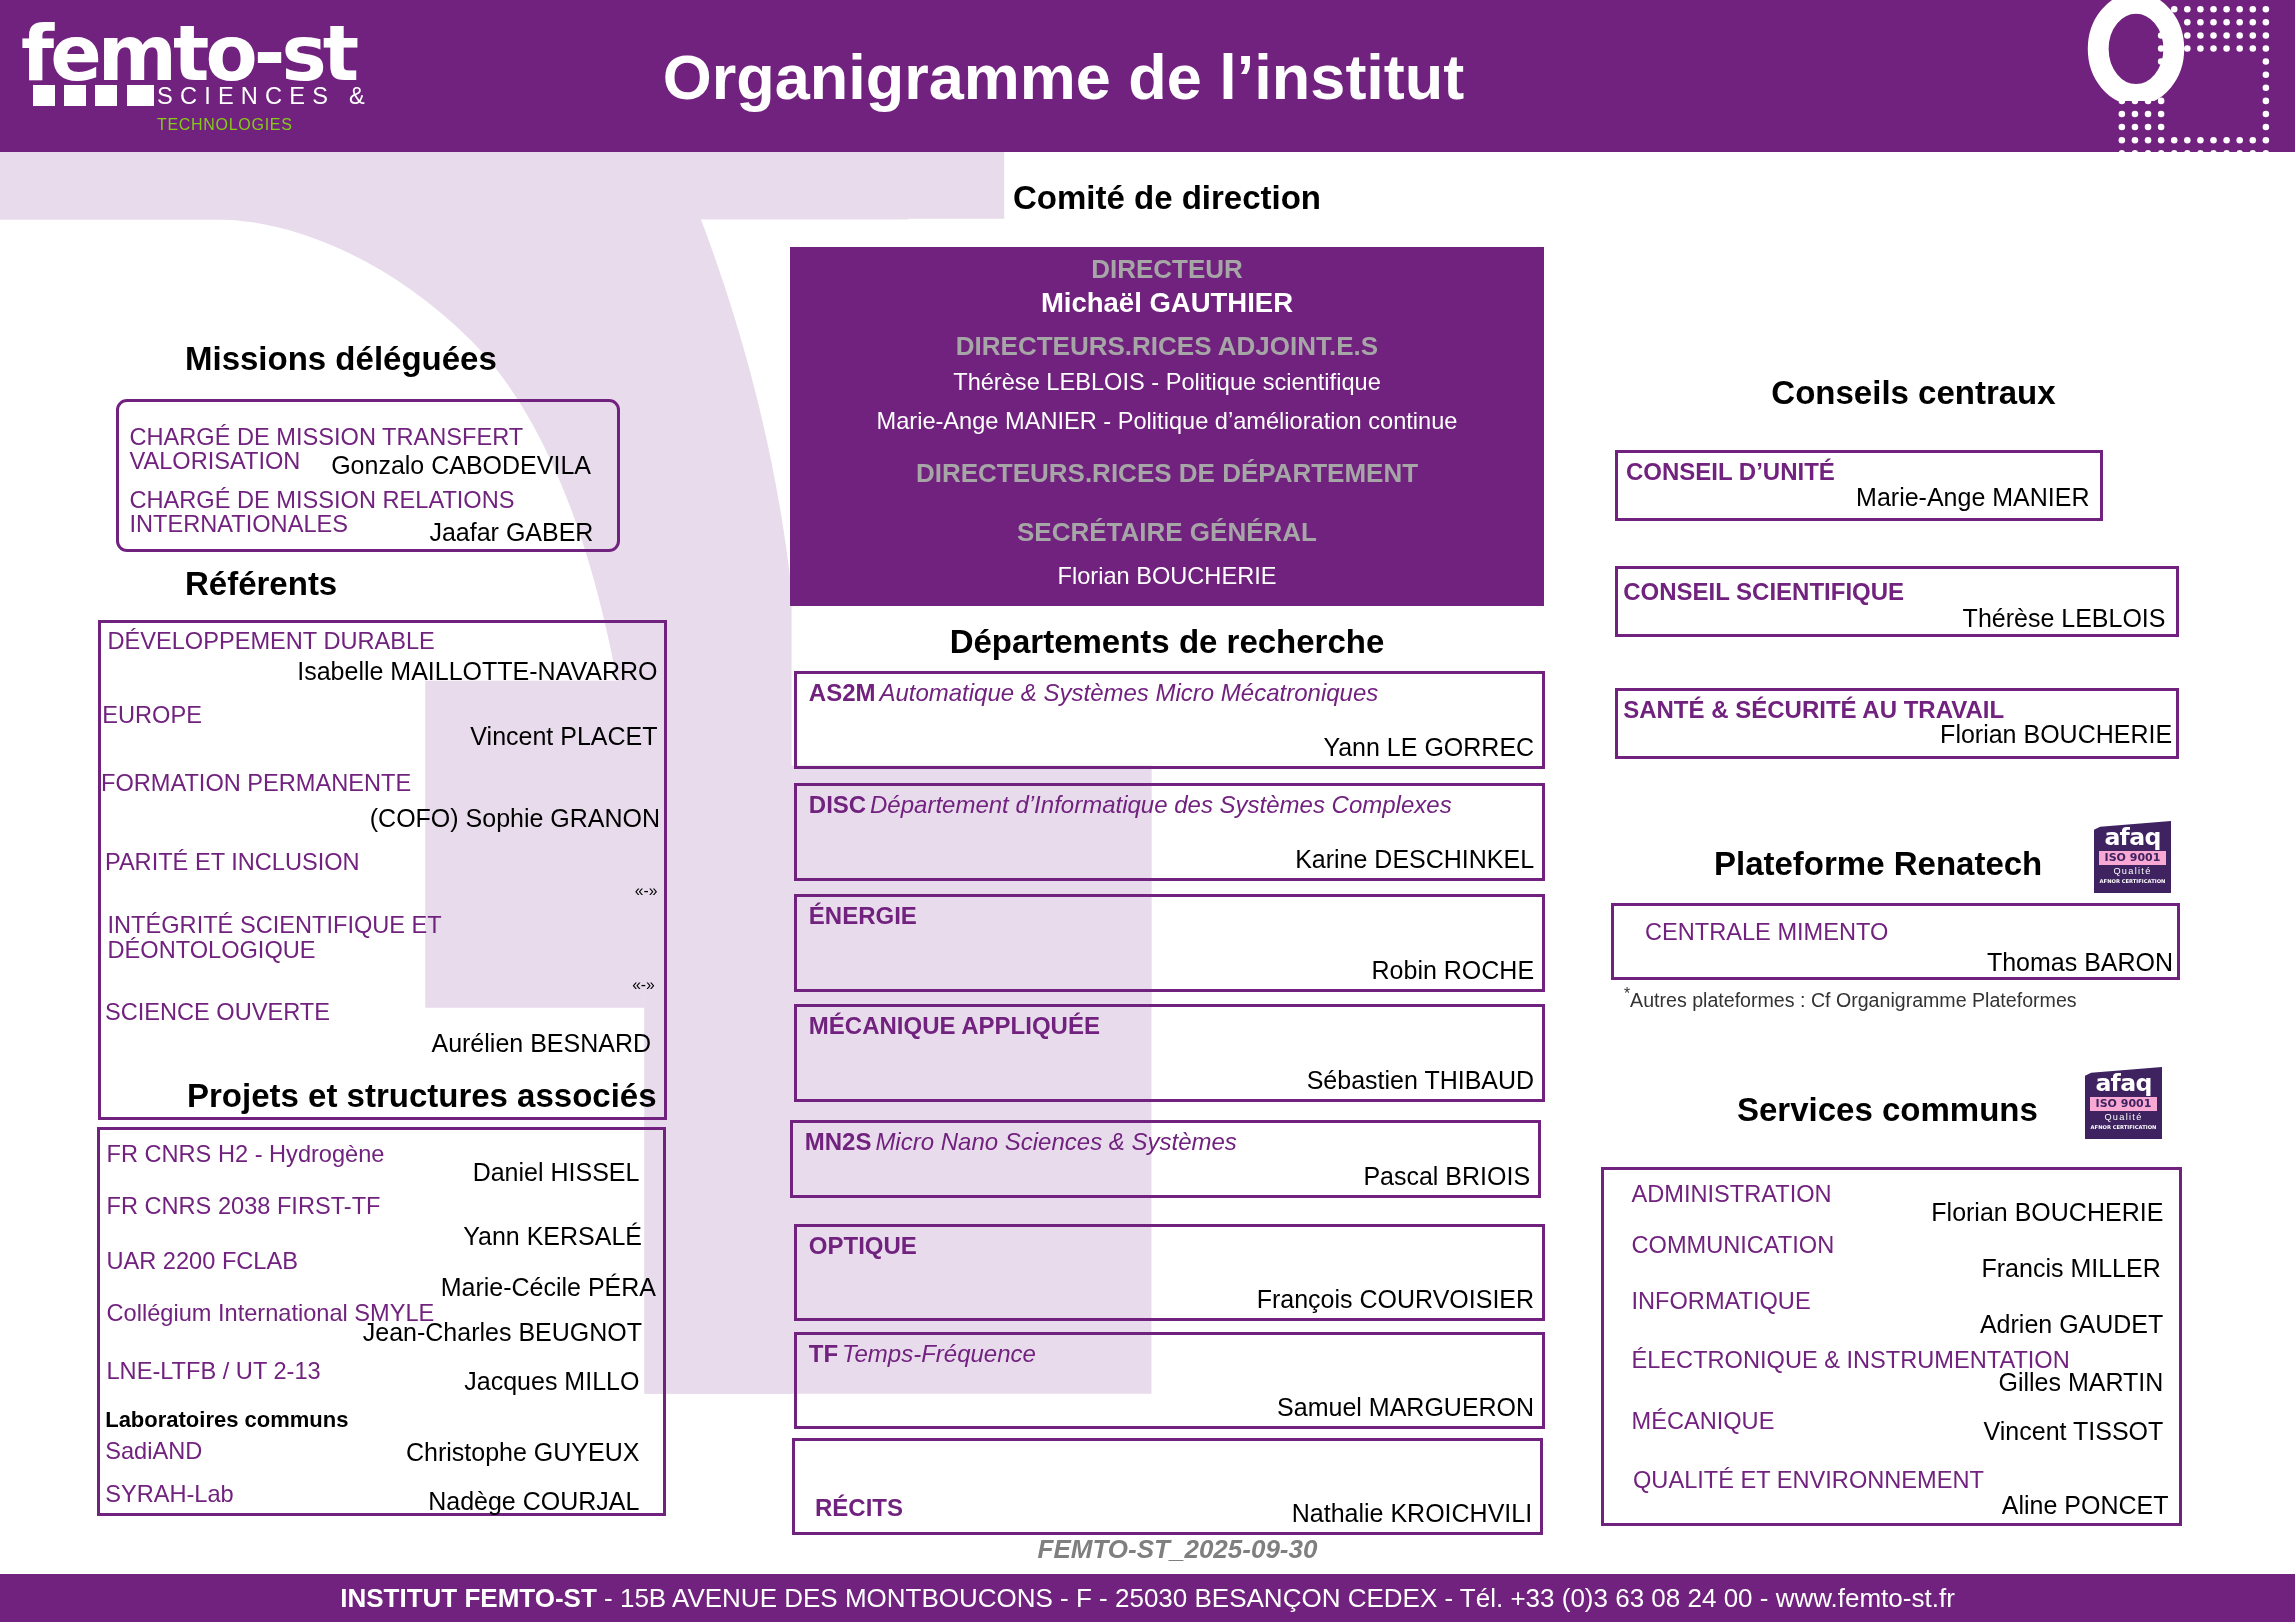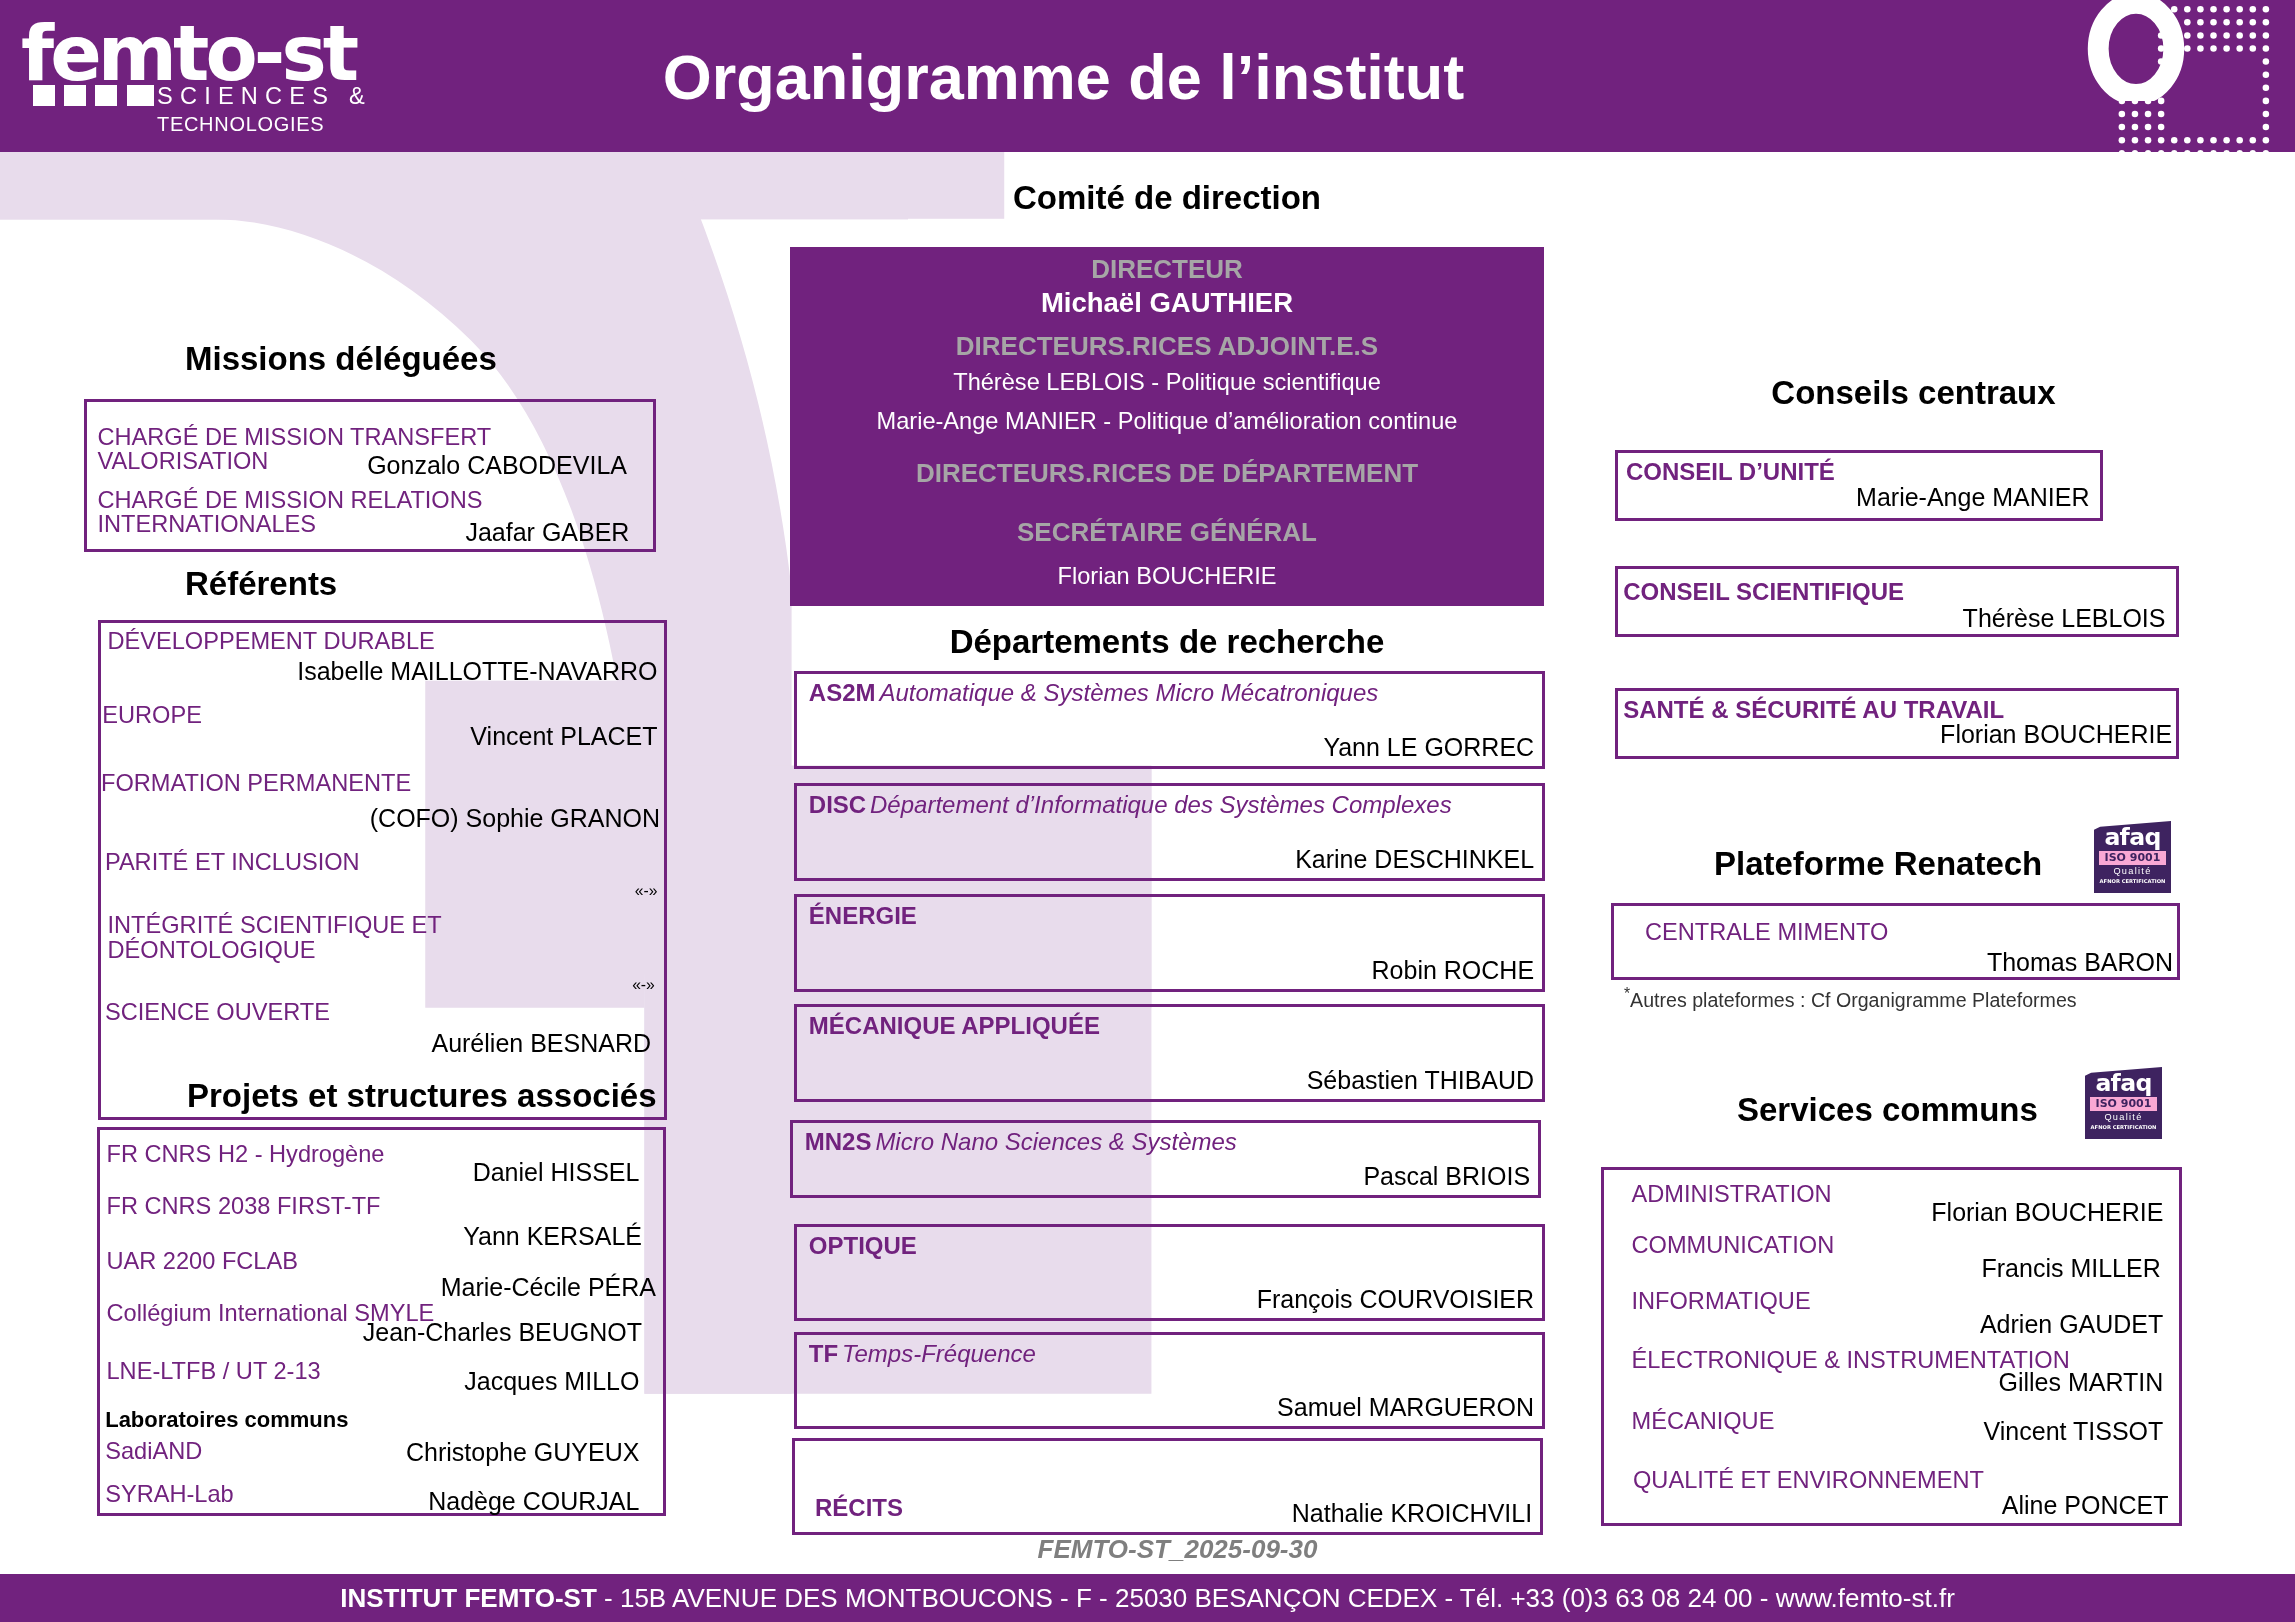--- a/index.html
+++ b/index.html
@@ -14,21 +14,21 @@
   .layer { position: absolute; z-index: 2; }
 
   
   .header { left: 0; top: 0; width: 2295px; height: 152px; background: #71227e; z-index: 3; }
   .logo-word { left: 21px; top: 5.2px; color: #fff; font-family: "DejaVu Sans", sans-serif; font-weight: bold;
     font-size: 76px; letter-spacing: -3.9px; line-height: 98px; }
   .logo-bars { left: 33px; top: 85px; display: flex; gap: 9.2px; }
   .logo-bars span { display: block; width: 22px; height: 21px; background: #fff; }
   .logo-bars span:last-child { width: 27.5px; }
   .logo-sub1 { left: 157px; top: 82px; color: #fff; font-size: 23.6px; letter-spacing: 7.2px; line-height: 29px; }
-  .logo-sub2 { left: 157px; top: 110px; color: #ffffff; font-size: 20px; letter-spacing: 0.7px; line-height: 29px; }
+  .logo-sub2 { left: 157px; top: 110px; color: #84cc16; font-size: 16px; letter-spacing: 0.7px; line-height: 29px; }
   .page-title { left: 0; width: 2127px; top: 35px; text-align: center; color: #fff;
     font-weight: bold; font-size: 63px; line-height: 85px; }
   .deco-ring { left: 2087px; top: 0; width: 98px; height: 101px; }
   .deco-dots { left: 2114px; top: 0; width: 182px; height: 152px; }
 
   
   .sec-title { color: #000; font-weight: bold; font-size: 33px; line-height: 39px; white-space: nowrap; }
 
   
   .box { border: 3.3px solid #71227e; box-sizing: border-box; background: rgba(255,255,255,0); }
@@ -181,21 +181,21 @@
   <div class="t-whiteb" style="top:39px;">Michaël GAUTHIER</div>
   <div class="t-grey" style="top:84px;">DIRECTEURS.RICES ADJOINT.E.S</div>
   <div class="t-white" style="top:121px;">Thérèse LEBLOIS - Politique scientifique</div>
   <div class="t-white" style="top:160px;">Marie-Ange MANIER - Politique d’amélioration continue</div>
   <div class="t-grey" style="top:211px;">DIRECTEURS.RICES DE DÉPARTEMENT</div>
   <div class="t-grey" style="top:270px;">SECRÉTAIRE GÉNÉRAL</div>
   <div class="t-white" style="top:315px;">Florian BOUCHERIE</div>
 </div>
 
 <div class="abs sec-title layer" style="left:185px;top:339px;">Missions déléguées</div>
-<div class="abs box layer" style="left:84px;top:399px;width:572px;height:153px;">
+<div class="abs box layer" style="left:116px;top:399px;width:504px;height:153px;border-radius:11px;">
   <div class="abs lbl" style="left:10.5px;top:22px;">CHARGÉ DE MISSION  TRANSFERT</div>
   <div class="abs lbl" style="left:10.5px;top:46px;">VALORISATION</div>
   <div class="abs name" style="right:26px;top:49px;">Gonzalo CABODEVILA</div>
   <div class="abs lbl" style="left:10.5px;top:85px;">CHARGÉ DE MISSION  RELATIONS</div>
   <div class="abs lbl" style="left:10.5px;top:109px;">INTERNATIONALES</div>
   <div class="abs name" style="right:23.6px;top:116px;">Jaafar GABER</div>
 </div>
 
 <div class="abs sec-title layer" style="left:185px;top:564px;">Référents</div>
 <div class="abs box layer" style="left:98px;top:620px;width:569px;height:500px;">

